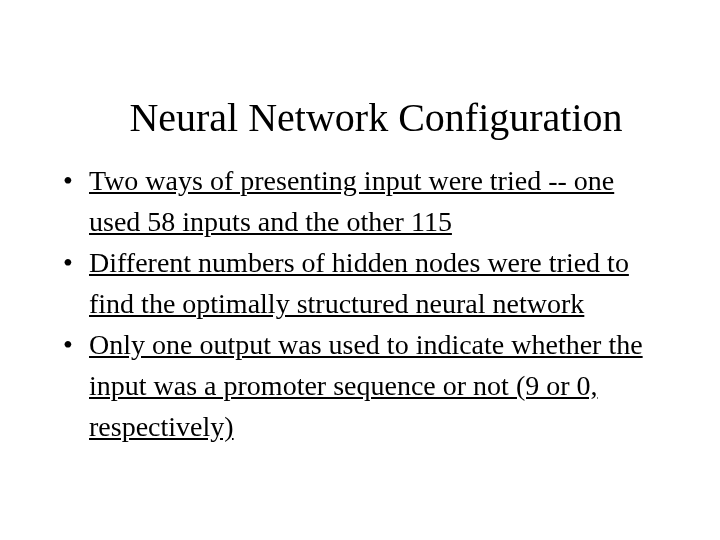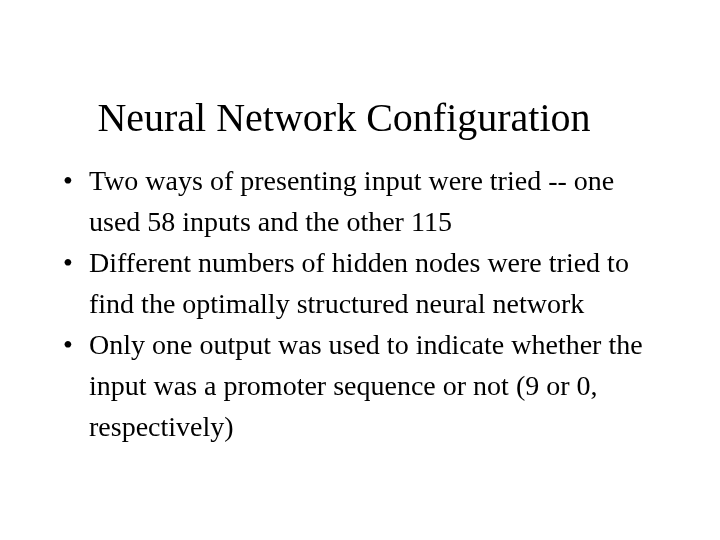--- a/index.html
+++ b/index.html
@@ -20,21 +20,21 @@
     position: relative;
     width: 720px;
     height: 540px;
     background: #ffffff;
     box-sizing: border-box;
   }
 
   
   .slide-title {
     position: absolute;
-    left: 44px;
+    left: 76px;
     top: 68px;
     width: 600px;
     text-align: center;
     font-size: 40px;
     line-height: 46px;
     font-weight: normal;
     letter-spacing: 0px;
     color: #000000;
     white-space: nowrap;
   }
@@ -69,20 +69,21 @@
     top: 0;
     width: 20px;
     font-size: 28px;
     line-height: 41px;
     text-align: left;
     color: #000000;
   }
 
   li.bullet-item .bullet-text {
     display: block;
+    text-decoration: underline;
   }
 </style>
 </head>
 <body>
 
 <div class="slide">
 
   <h1 class="slide-title">Neural Network Configuration</h1>
 
   <div class="slide-body">

